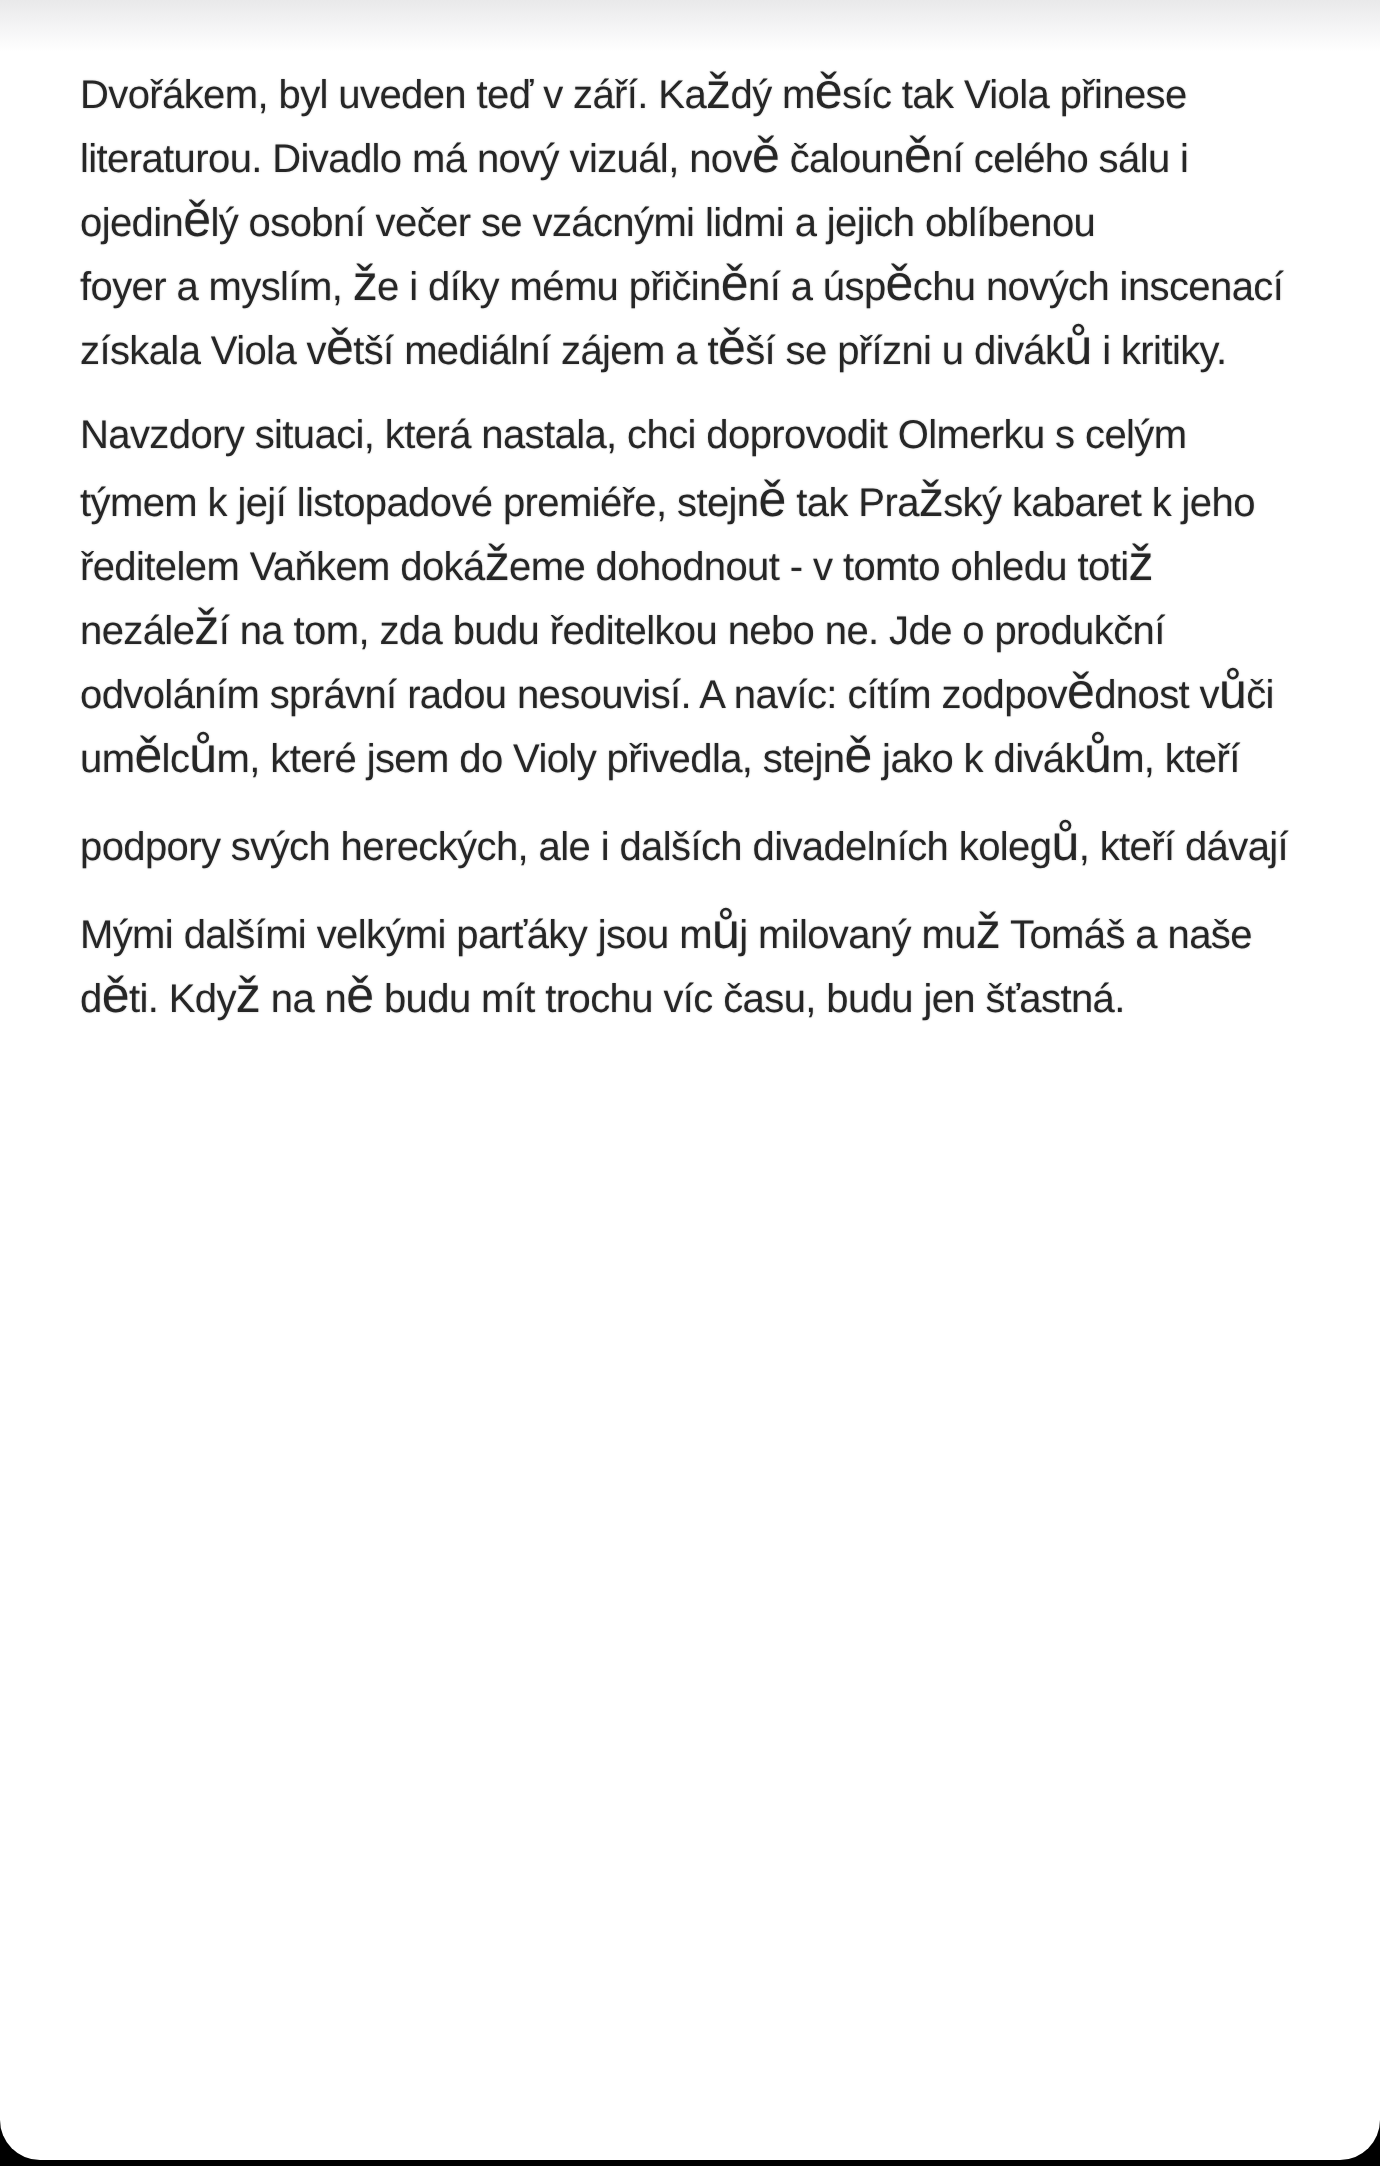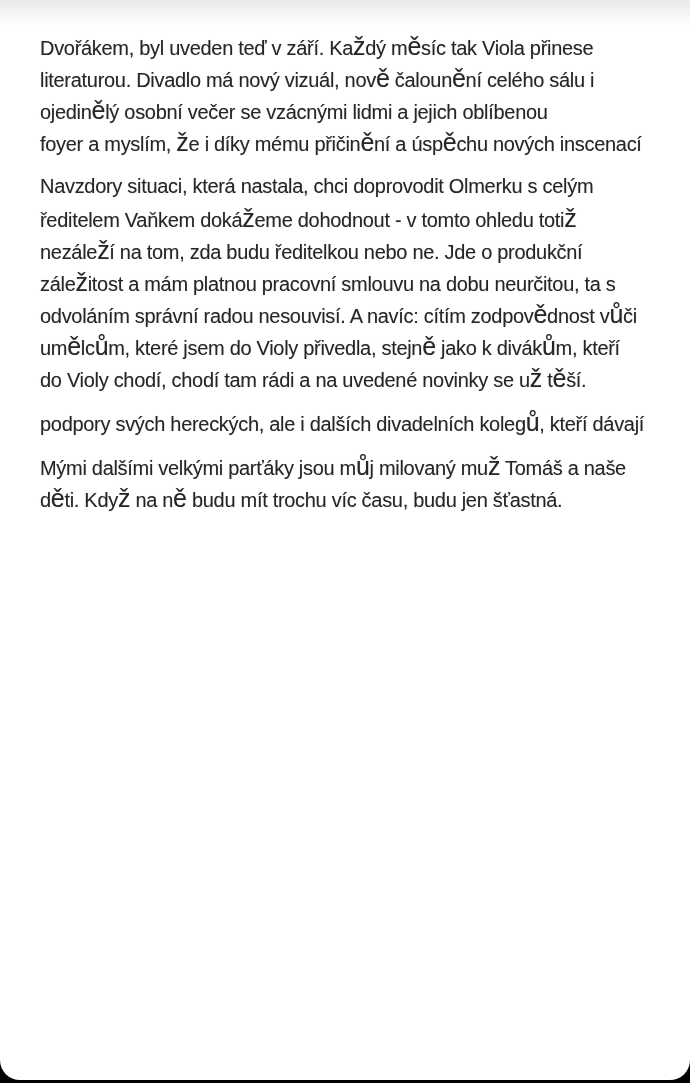--- a/index.html
+++ b/index.html
@@ -52,29 +52,29 @@
 <body>
 
 <div class="page">
   <div class="sheet">
     <div class="doc">
       <div class="para">
           <div class="line">Dvořákem, byl uveden teď v září. Ka<span class="dia">ž</span>dý m<span class="dia">ě</span>síc tak Viola přinese</div>
           <div class="line">literaturou. Divadlo má nový vizuál, nov<span class="dia">ě</span> čaloun<span class="dia">ě</span>ní celého sálu i</div>
           <div class="line">ojedin<span class="dia">ě</span>lý osobní večer se vzácnými lidmi a jejich oblíbenou</div>
           <div class="line">foyer a myslím, <span class="dia">ž</span>e i díky mému přičin<span class="dia">ě</span>ní a úsp<span class="dia">ě</span>chu nových inscenací</div>
+          <div class="line">získala Viola v<span class="dia">ě</span>tší mediální zájem a t<span class="dia">ě</span>ší se přízni u divák<span class="dia">ů</span> i kritiky.</div>
         </div>
       <div class="para">
           <div class="line">Navzdory situaci, která nastala, chci doprovodit Olmerku s celým</div>
+          <div class="line">týmem k její listopadové premiéře, stejn<span class="dia">ě</span> tak Pra<span class="dia">ž</span>ský kabaret k jeho</div>
           <div class="line">ředitelem Vaňkem doká<span class="dia">ž</span>eme dohodnout - v tomto ohledu toti<span class="dia">ž</span></div>
           <div class="line">nezále<span class="dia">ž</span>í na tom, zda budu ředitelkou nebo ne. Jde o produkční</div>
-          <div class="line">zále<span class="dia">ž</span>itost a mám platnou pracovní smlouvu na dobu neurčitou, ta s</div>
           <div class="line">odvoláním správní radou nesouvisí. A navíc: cítím zodpov<span class="dia">ě</span>dnost v<span class="dia">ů</span>či</div>
           <div class="line">um<span class="dia">ě</span>lc<span class="dia">ů</span>m, které jsem do Violy přivedla, stejn<span class="dia">ě</span> jako k divák<span class="dia">ů</span>m, kteří</div>
-          <div class="line">do Violy chodí, chodí tam rádi a na uvedené novinky se u<span class="dia">ž</span> t<span class="dia">ě</span>ší.</div>
         </div>
       <div class="para">
           <div class="line">podpory svých hereckých, ale i dalších divadelních koleg<span class="dia">ů</span>, kteří dávají</div>
         </div>
       <div class="para">
           <div class="line">Mými dalšími velkými parťáky jsou m<span class="dia">ů</span>j milovaný mu<span class="dia">ž</span> Tomáš a naše</div>
           <div class="line">d<span class="dia">ě</span>ti. Kdy<span class="dia">ž</span> na n<span class="dia">ě</span> budu mít trochu víc času, budu jen šťastná.</div>
         </div>
     </div>
   </div>

